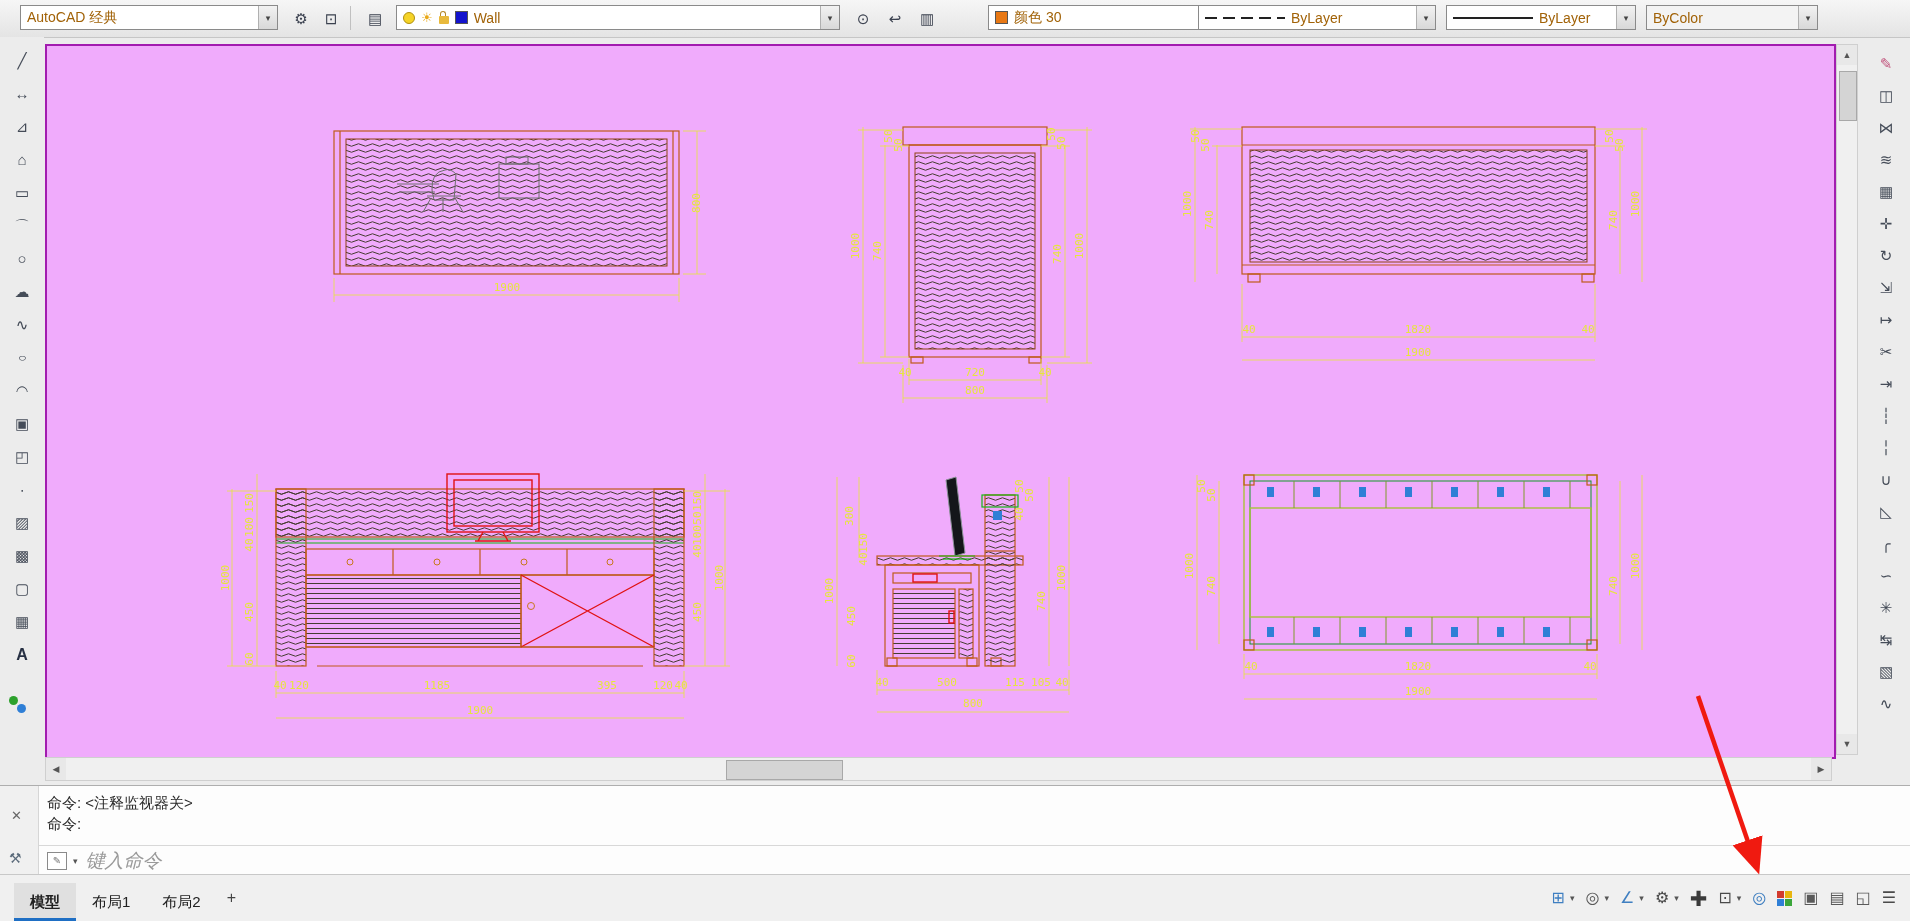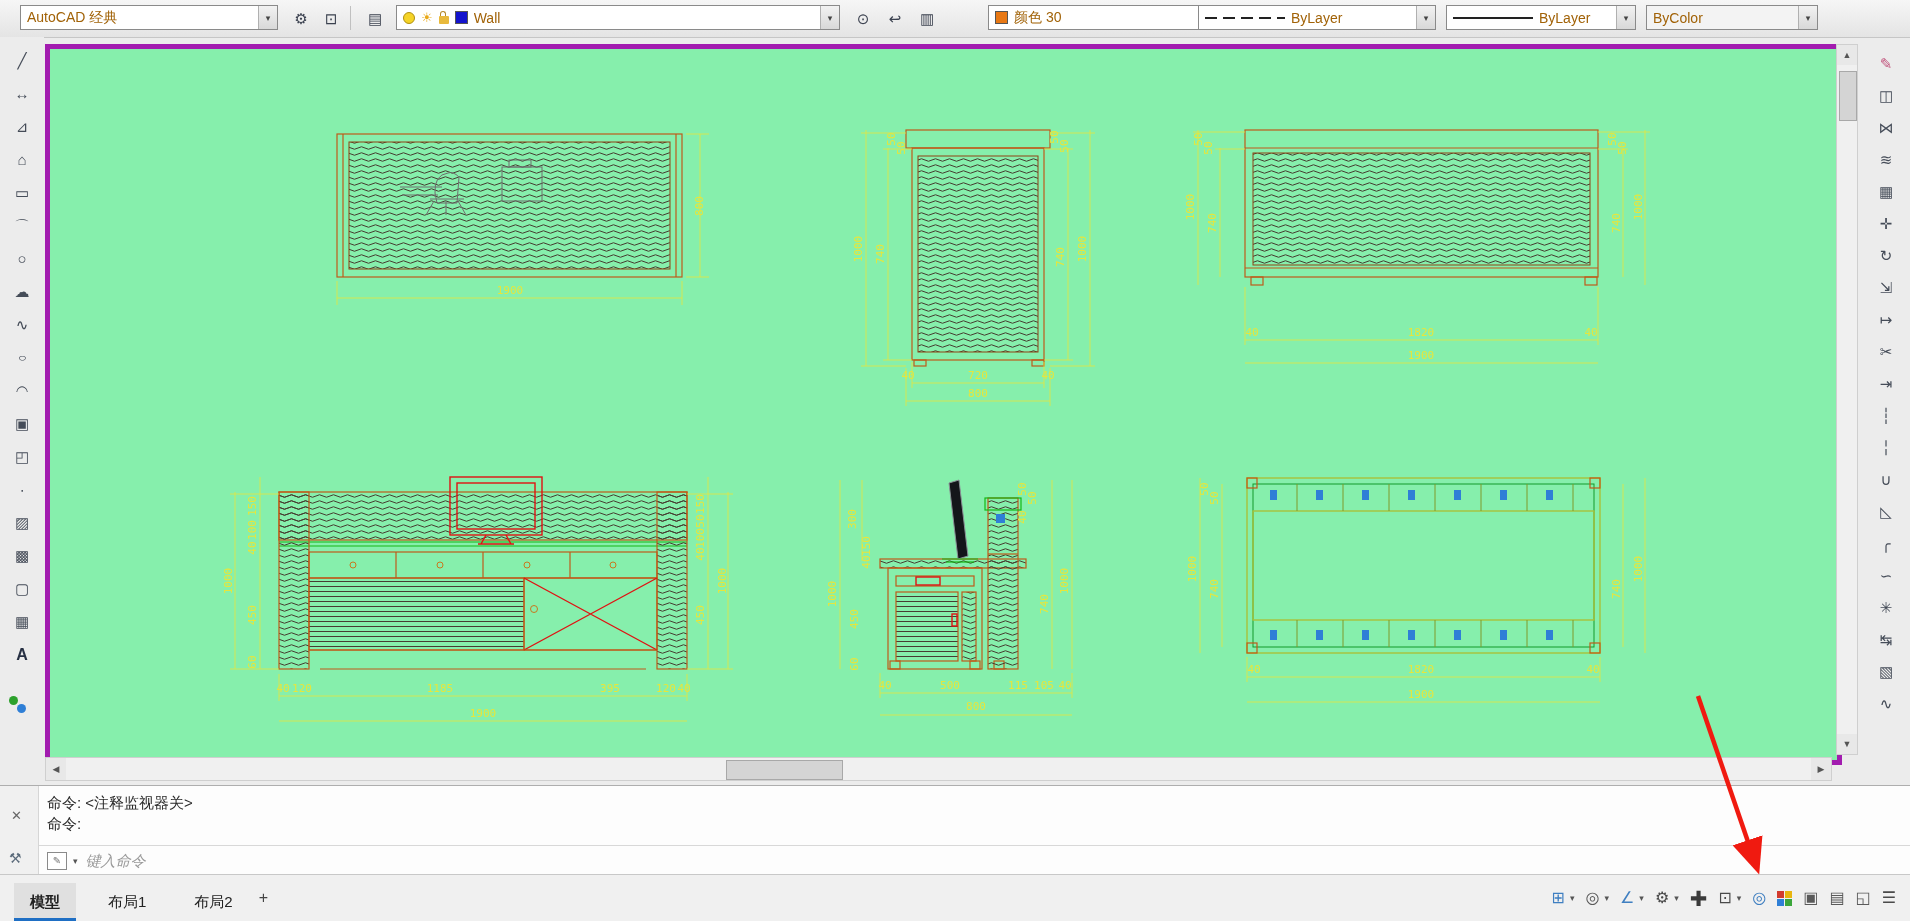--- a/index.html
+++ b/index.html
@@ -36,22 +36,22 @@
   .right-toolbar{position:absolute;left:1862px;top:44px;width:48px;height:711px;background:#ececec;
     display:flex;flex-direction:column;align-items:center;padding-top:8px;box-sizing:border-box;gap:9px;}
   .ticon{width:26px;height:23px;line-height:23px;text-align:center;font-size:15px;color:#454c58;cursor:default;}
   .ticon.squash{transform:scaleY(.65);}
   .ticon.mtext{font-weight:bold;color:#273043;font-size:16px;}
   .dots{position:relative;width:26px;height:20px;}
   .dots .d1{position:absolute;left:3px;top:1px;width:9px;height:9px;border-radius:50%;background:#2da12d;}
   .dots .d2{position:absolute;left:11px;top:9px;width:9px;height:9px;border-radius:50%;background:#2f7fd6;}
 
   
-  .canvas{position:absolute;left:45px;top:44px;width:1787px;height:711px;background:#86efac;
-    border:5px solid #a21caf;box-sizing:content-box;}
+  .canvas{position:absolute;left:45px;top:44px;width:1787px;height:711px;background:#f0abfc;
+    border:2px solid #a21caf;box-sizing:content-box;}
   .or{stroke:#bf5a1a;fill:none;stroke-width:1.2;}
   .or2{stroke:#8f4312;fill:none;stroke-width:1;}
   .gr{stroke:#14b814;fill:none;stroke-width:1.2;}
   .gr2{stroke:#129a2a;fill:none;stroke-width:1;}
   .yg{stroke:#a8c23a;fill:none;stroke-width:1.4;}
   .yg2{stroke:#7e9a2a;fill:none;stroke-width:1;}
   .rd{stroke:#e01212;fill:none;stroke-width:1.4;}
   .kn{stroke:#c8781e;fill:none;stroke-width:1;}
   .clipart{stroke:#6e6e6e;fill:none;stroke-width:1;}
   .dim{stroke:#e6e63c;stroke-width:.8;fill:none;}
@@ -70,27 +70,27 @@
   .command{position:absolute;left:0;top:785px;width:1910px;height:89px;background:#fdfdfd;
     border-top:1px solid #aeaeae;display:flex;}
   .cmd-left{width:38px;background:#f0f0f0;border-right:1px solid #d6d6d6;position:relative;}
   .cmd-close{position:absolute;left:11px;top:22px;font-size:13px;color:#666;}
   .cmd-wrench{position:absolute;left:9px;top:64px;font-size:14px;color:#5a6a7a;}
   .cmd-body{flex:1;display:flex;flex-direction:column;}
   .cmd-history{flex:1;padding:6px 0 0 8px;font-size:15px;color:#2a2a2a;line-height:21px;}
   .cmd-input-row{height:29px;border-top:1px solid #d8d8d8;display:flex;align-items:center;gap:6px;padding-left:8px;}
   .cmd-box-icon{width:18px;height:16px;border:1px solid #8a8a8a;font-size:10px;line-height:15px;text-align:center;color:#777;background:#fff;}
   .cmd-chev{font-size:9px;color:#555;}
-  .cmd-input{flex:1;border:none;outline:none;font-size:15px;font-style:italic;color:#333;background:transparent;}
+  .cmd-input{flex:1;border:none;outline:none;font-size:19px;font-style:italic;color:#333;background:transparent;}
   .cmd-input::placeholder{color:#9a9a9a;font-style:italic;}
 
   
   .statusbar{position:absolute;left:0;top:874px;width:1910px;height:47px;background:#f0f0f0;
     border-top:1px solid #c8c8c8;display:flex;align-items:center;padding:0 14px;box-sizing:border-box;}
-  .tabs{display:flex;align-items:flex-end;gap:16px;height:100%;}
+  .tabs{display:flex;align-items:flex-end;gap:0;height:100%;}
   .tab{padding:10px 16px 9px;font-size:15px;color:#222;}
   .tab.active{background:#e0e0e0;font-weight:bold;border-bottom:3px solid #1f6fc4;padding-bottom:6px;}
   .tab-add{padding:10px 10px;font-size:16px;color:#444;}
   .status-icons{margin-left:auto;display:flex;align-items:center;gap:11px;}
   .sicon{font-size:16px;line-height:1;color:#4a4a4a;}
   .sicon.chev{font-size:9px;color:#555;margin-left:-6px;}
   .sicon.big{font-size:21px;}
   .si-workspace{width:15px;height:15px;display:grid;grid-template:1fr 1fr / 1fr 1fr;gap:1px;}
   .si-workspace .q1{background:#d23b2e;}.si-workspace .q2{background:#e8b50f;}
   .si-workspace .q3{background:#2f7fd6;}.si-workspace .q4{background:#3aa63a;}

